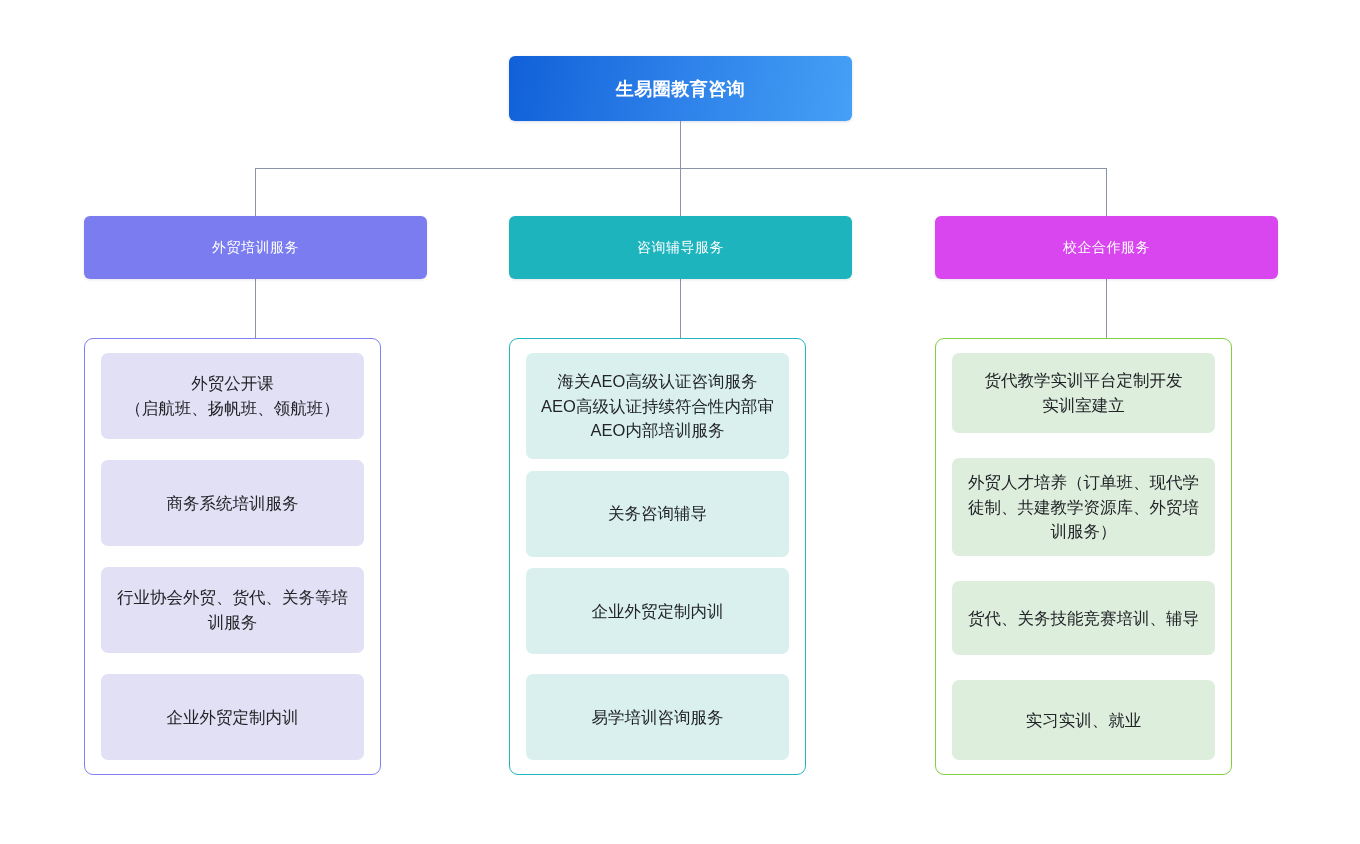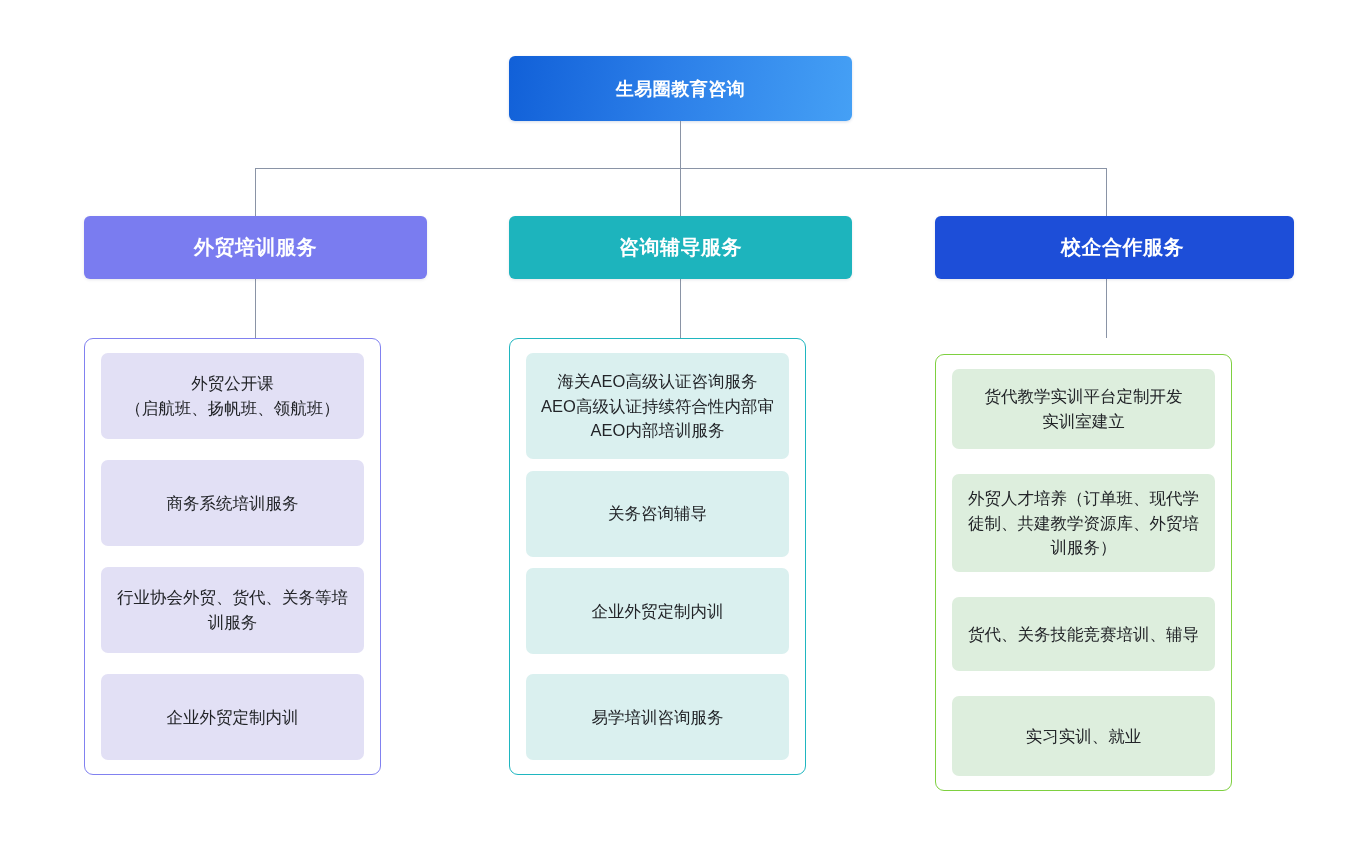--- a/index.html
+++ b/index.html
@@ -56,45 +56,45 @@
     width: 343px;
     height: 63px;
     border-radius: 6px;
     display: flex;
     align-items: center;
     justify-content: center;
     box-shadow: 0 1px 3px rgba(60,60,90,0.13);
   }
   .cat-header .cat-title {
     color: #ffffff;
-    font-size: 20px;
-    font-weight: bold;
+    font-size: 14px;
+    font-weight: normal;
     letter-spacing: 0.5px;
   }
   .cat-header.col-0 { left: 84px;  background: #7a7cf0; }
   .cat-header.col-1 { left: 509px; background: #1db4bd; }
-  .cat-header.col-2 { left: 935px; background: #1d4ed8; padding-left: 16px; }
+  .cat-header.col-2 { left: 935px; background: #d946ef; }
 
   
   .group-box {
     position: absolute;
     top: 338px;
     width: 297px;
     height: 437px;
     border-radius: 9px;
     background: #ffffff;
     box-sizing: border-box;
     padding: 14px 16px;
     display: flex;
     flex-direction: column;
     justify-content: space-between;
   }
   .group-box.col-0 { left: 84px;  border: 1.6px solid #8181f0; }
   .group-box.col-1 { left: 509px; border: 1.6px solid #1fb6c0; }
-  .group-box.col-2 { left: 935px; border: 1.6px solid #7ed040; margin-top: 16px; }
+  .group-box.col-2 { left: 935px; border: 1.6px solid #7ed040; }
 
   
   .leaf-item {
     border-radius: 7px;
     display: flex;
     align-items: center;
     justify-content: center;
     text-align: center;
     box-sizing: border-box;
     padding: 8px 12px;

